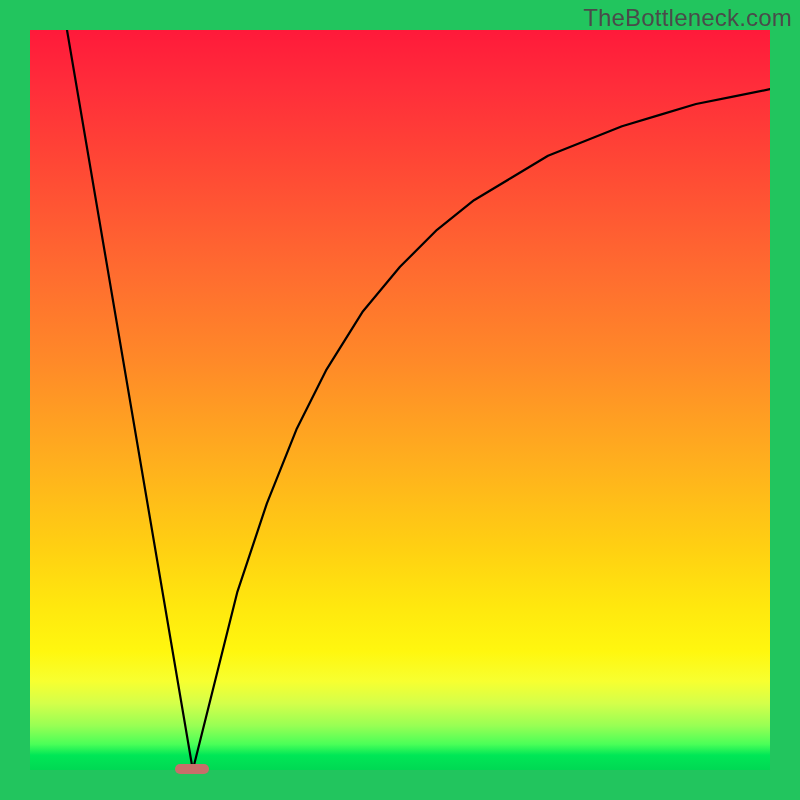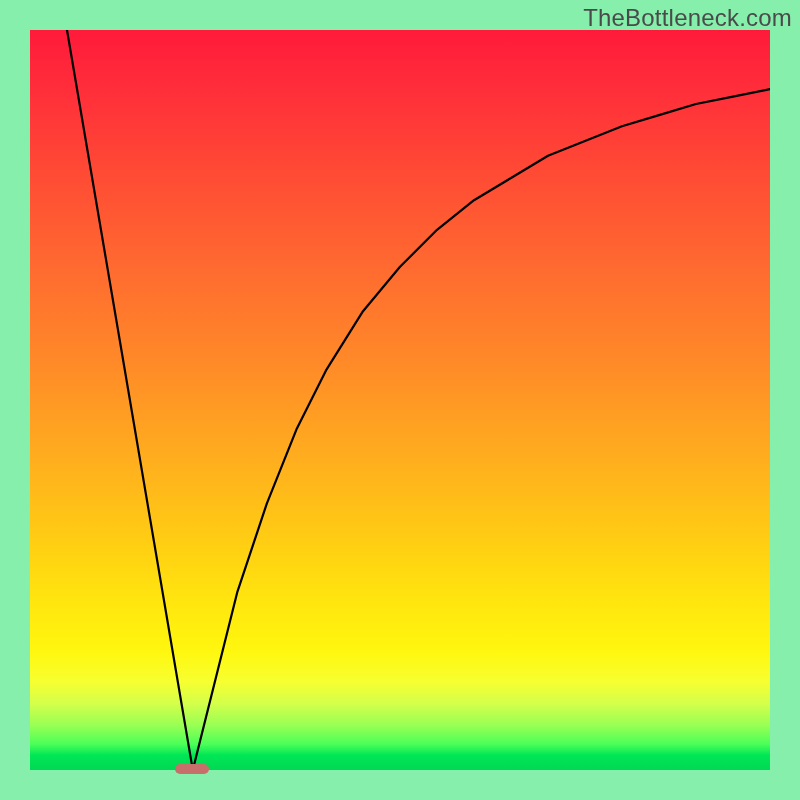--- a/index.html
+++ b/index.html
@@ -7,21 +7,21 @@
     padding: 0;
     width: 800px;
     height: 800px;
     background: #000;
     font-family: Arial, Helvetica, sans-serif;
   }
   .stage {
     position: relative;
     width: 800px;
     height: 800px;
-    background: #86efac;
+    background: #22c55e;
   }
   .plot-area {
     position: absolute;
     top: 30px;
     left: 30px;
     width: 740px;
     height: 740px;
     
     background: linear-gradient(to bottom,
       #ff1a3a 0%,

